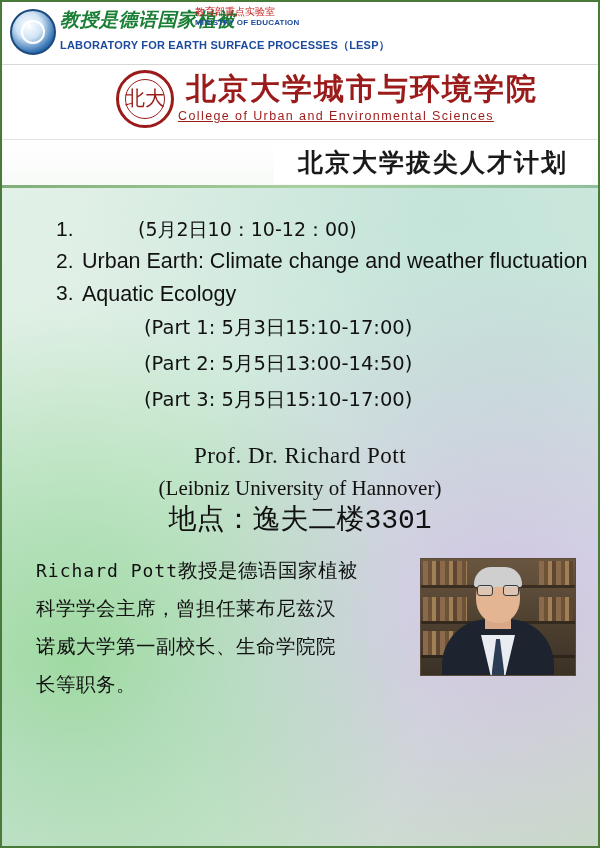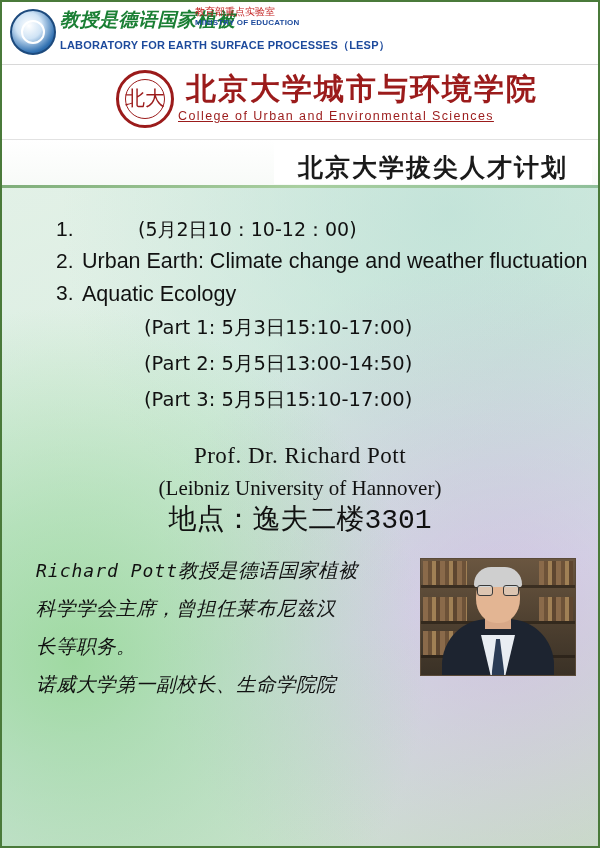--- a/index.html
+++ b/index.html
@@ -164,21 +164,21 @@
     background: linear-gradient(180deg, #ffffff 0%, #f7faf7 100%);
   }
   .title-bar {
     position: absolute;
     left: 272px;
     top: 0;
     right: 6px;
     height: 44px;
     background: #ffffff;
     display: flex;
-    align-items: flex-end;
+    align-items: center;
     justify-content: center;
   }
   .title-bar-text {
     font-family: "DejaVu Sans", sans-serif;
     font-size: 25px;
     font-weight: bold;
     color: #1a1a1a;
     letter-spacing: 2px;
     white-space: nowrap;
   }
@@ -264,21 +264,20 @@
     line-height: 34px;
   }
 
   
   .bio-row {
     position: relative;
     margin-top: 14px;
     padding: 0 22px 0 34px;
     display: flex;
     align-items: flex-start;
-    font-style: italic;
   }
   .bio-text {
     flex: 1;
     font-family: "DejaVu Sans", sans-serif;
     font-size: 19.5px;
     line-height: 38px;
     color: #111;
     letter-spacing: 0.5px;
     padding-right: 8px;
   }
@@ -470,22 +469,22 @@
   <div class="speaker">
     <div class="speaker-name">Prof. Dr. Richard Pott</div>
     <div class="speaker-affil">(Leibniz University of Hannover)</div>
     <div class="venue">地点：逸夫二楼3301</div>
   </div>
 
   <div class="bio-row">
     <div class="bio-text">
       <div><span class="latin">Richard Pott</span><span>教授是德语国家植被</span></div>
       <div>科学学会主席，曾担任莱布尼兹汉</div>
+      <div>诺威大学第一副校长、生命学院院</div>
       <div>长等职务。</div>
-      <div>诺威大学第一副校长、生命学院院</div>
     </div>
 
     <div class="portrait">
       <div class="shelf s1"></div>
       <div class="shelf s2"></div>
       <div class="shelf s3"></div>
       <div class="books b1"></div>
       <div class="books b2"></div>
       <div class="books b3"></div>
       <div class="books r1"></div>

